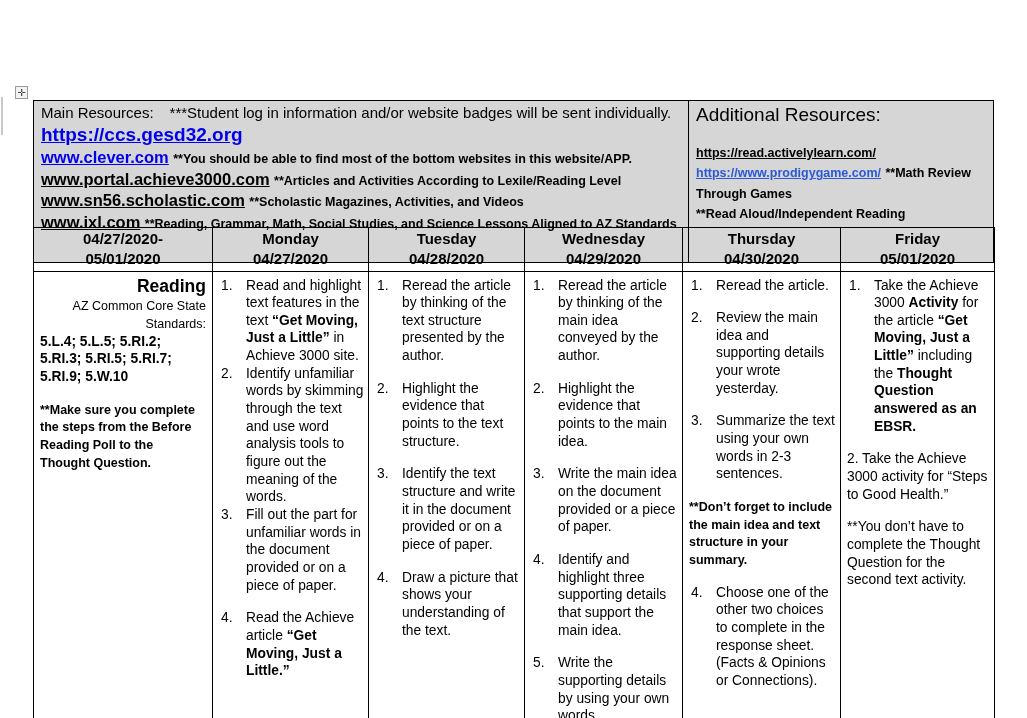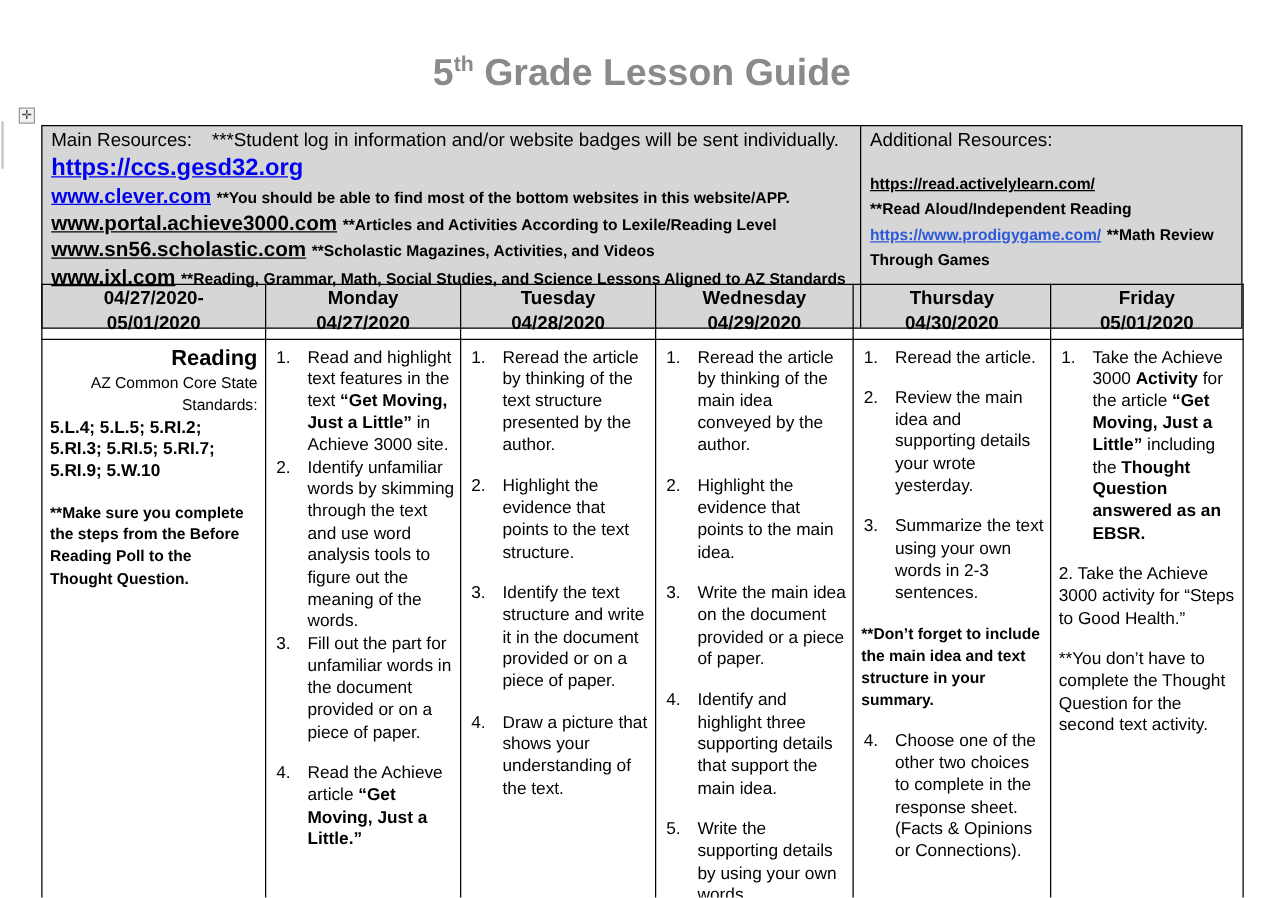--- a/index.html
+++ b/index.html
@@ -20,21 +20,21 @@
   .edge-mark { position:absolute; left:1px; top:97px; width:2px; height:38px; background:#c9c9c9; }
 
   
   .res-row { position:absolute; left:33px; top:100px; width:961px; height:163px;
              display:flex; border:1px solid #000; background:var(--res-bg,#d6d6d6); }
   .res-main { width:655px; flex:0 0 655px; border-right:1px solid #000; padding:3px 6px 2px 7px; overflow:hidden; }
   .res-add  { flex:1; padding:3px 6px 2px 7px; overflow:hidden; }
   .res-line1 { font-size:15px; line-height:1.2; margin-bottom:1px; }
   .res-line1 .gap { display:inline-block; width:16px; }
   .res-main .blk { margin:2px 0; line-height:1.16; }
-  .res-add .add-heading { font-size:15px; line-height:1.2; }
+  .res-add .add-heading { font-size:19px; line-height:1.2; }
   .res-add .blk { line-height:1.28; }
 
   
   table.sched { position:absolute; left:33px; top:227px; width:961px;
                 border-collapse:collapse; table-layout:fixed; }
   table.sched th, table.sched td { border:1px solid #000; vertical-align:top; }
   .hdr th { height:43px; font-size:15px; font-weight:bold; text-align:center;
             vertical-align:middle; line-height:1.35; padding:1px 0;margin-top:36px; }
   .bodyrow td { height:412px; font-size:13.8px; line-height:1.28; padding:5px 3px 4px 6px; overflow:hidden; }
   td.subject { padding:4px 6px; }
@@ -54,21 +54,20 @@
   .s-sm { font-size:12.5px; line-height:1.3; }
   .s-md { font-size:19px; }
   .s-lg { font-size:16.5px; }
   .s-xl { font-size:17.5px; line-height:1.25; }
 </style>
 </head>
 <body>
 
 <div class="doc">
 
-  <div class="title"><span>5</span><sup>th</sup><span> Grade Lesson Guide</span></div>
 
   <div class="edge-mark"></div>
 
   <div class="handle">✛</div>
 
   <div class="res-row">
     <div class="res-main">
       <div class="res-line1">
         <span>Main Resources:</span><span class="gap"></span><span>***Student log in information and/or  website badges will be sent individually.</span>
       </div>
@@ -77,22 +76,22 @@
           <div class="blk"><span class="btxt"><span class="b u c-blue s-lg">www.clever.com</span><span class="">  </span><span class="b s-sm">**You should be able to find most of the bottom websites in this website/APP.</span></span></div>
           <div class="blk"><span class="btxt"><span class="b u s-lg">www.portal.achieve3000.com</span><span class="">  </span><span class="b s-sm">**Articles and Activities According to Lexile/Reading Level</span></span></div>
           <div class="blk"><span class="btxt"><span class="b u s-lg">www.sn56.scholastic.com</span><span class="">  </span><span class="b s-sm">**Scholastic Magazines, Activities, and Videos</span></span></div>
           <div class="blk"><span class="btxt"><span class="b u s-lg">www.ixl.com</span><span class=""> </span><span class="b s-sm">**Reading, Grammar, Math, Social Studies, and Science Lessons Aligned to AZ Standards</span></span></div>
         </div>
     </div>
     <div class="res-add">
       <div class="add-heading">Additional Resources:</div>
       <div>
           <div class="blk sp"><span class="btxt"><span class="b u s-sm">https://read.activelylearn.com/</span></span></div>
+          <div class="blk"><span class="btxt"><span class="b u c-blue2 s-sm">https://www.prodigygame.com/</span><span class="">  </span><span class="b s-sm">**Math Review Through Games</span></span></div>
           <div class="blk"><span class="btxt"><span class="b s-sm">**Read Aloud/Independent Reading</span></span></div>
-          <div class="blk"><span class="btxt"><span class="b u c-blue2 s-sm">https://www.prodigygame.com/</span><span class="">  </span><span class="b s-sm">**Math Review Through Games</span></span></div>
         </div>
     </div>
   </div>
 
   <table class="sched">
     <colgroup>
       <col style="width:179px">
         <col style="width:156px">
         <col style="width:156px">
       <col style="width:158px">

